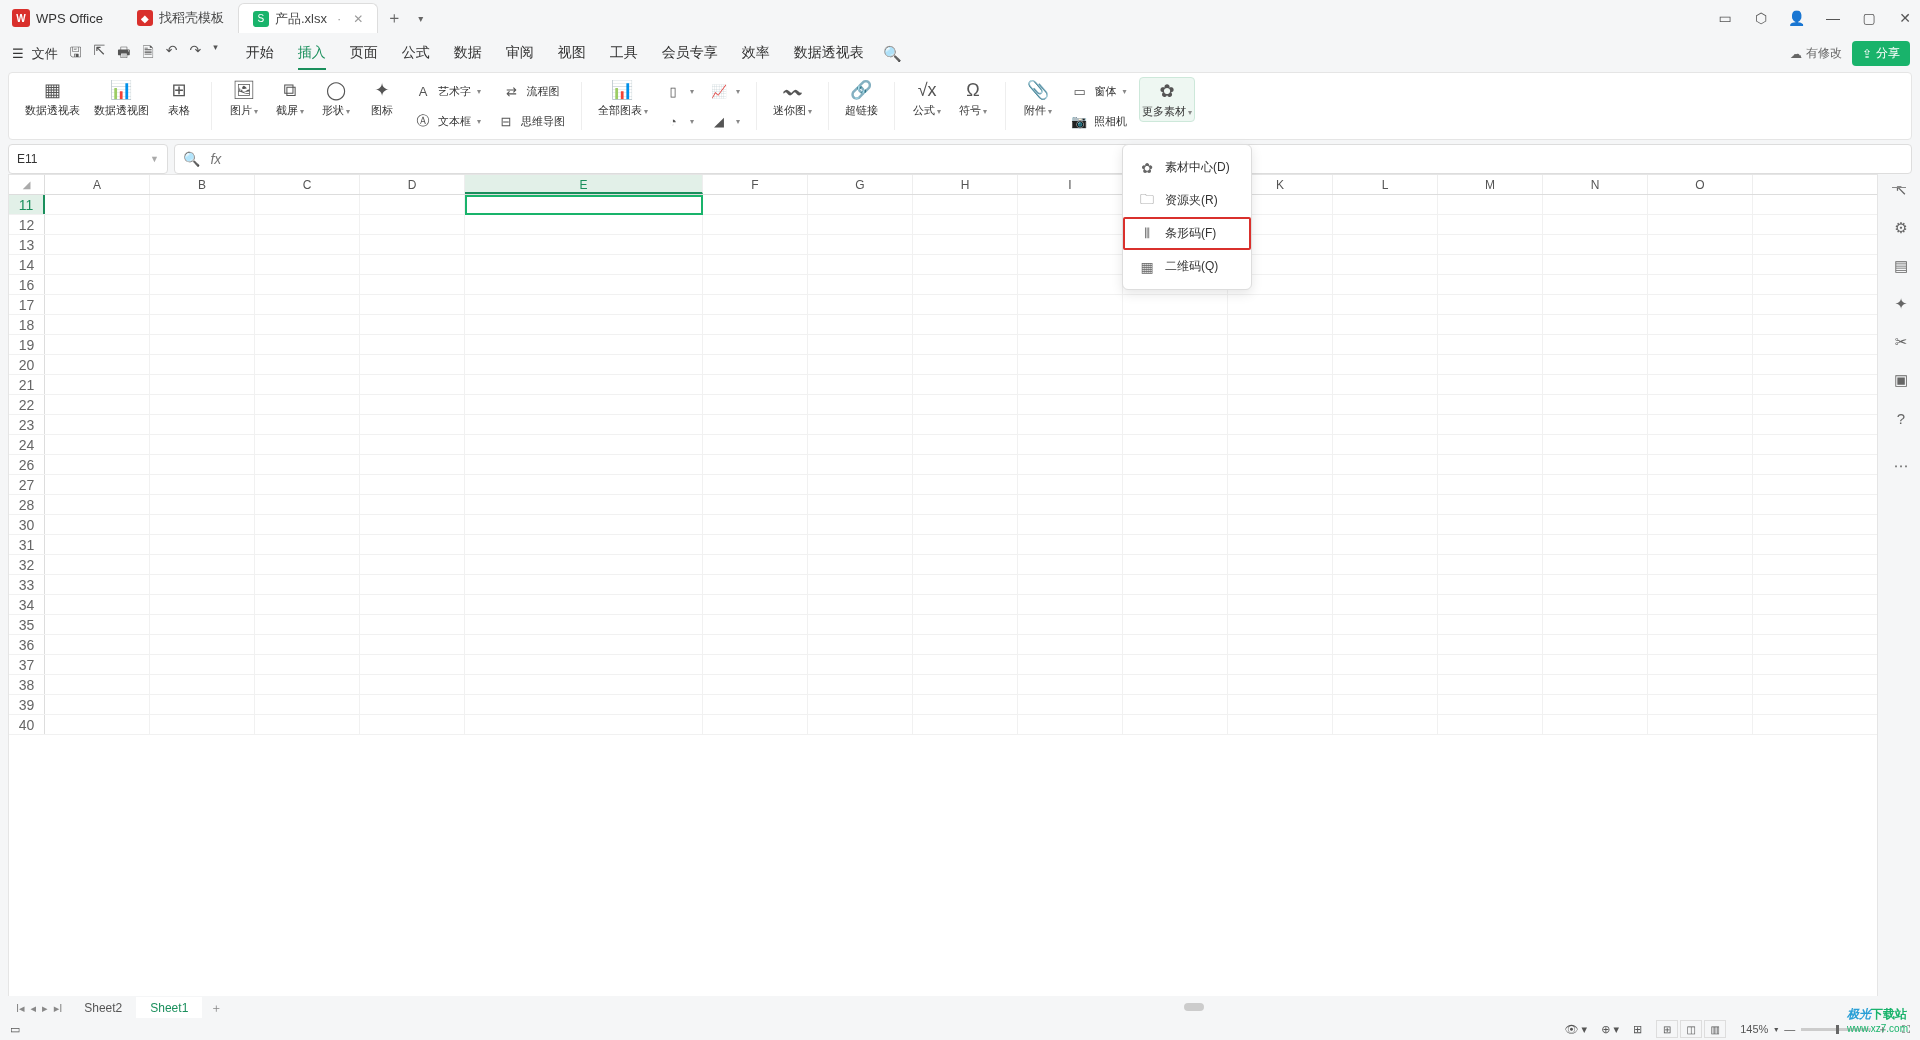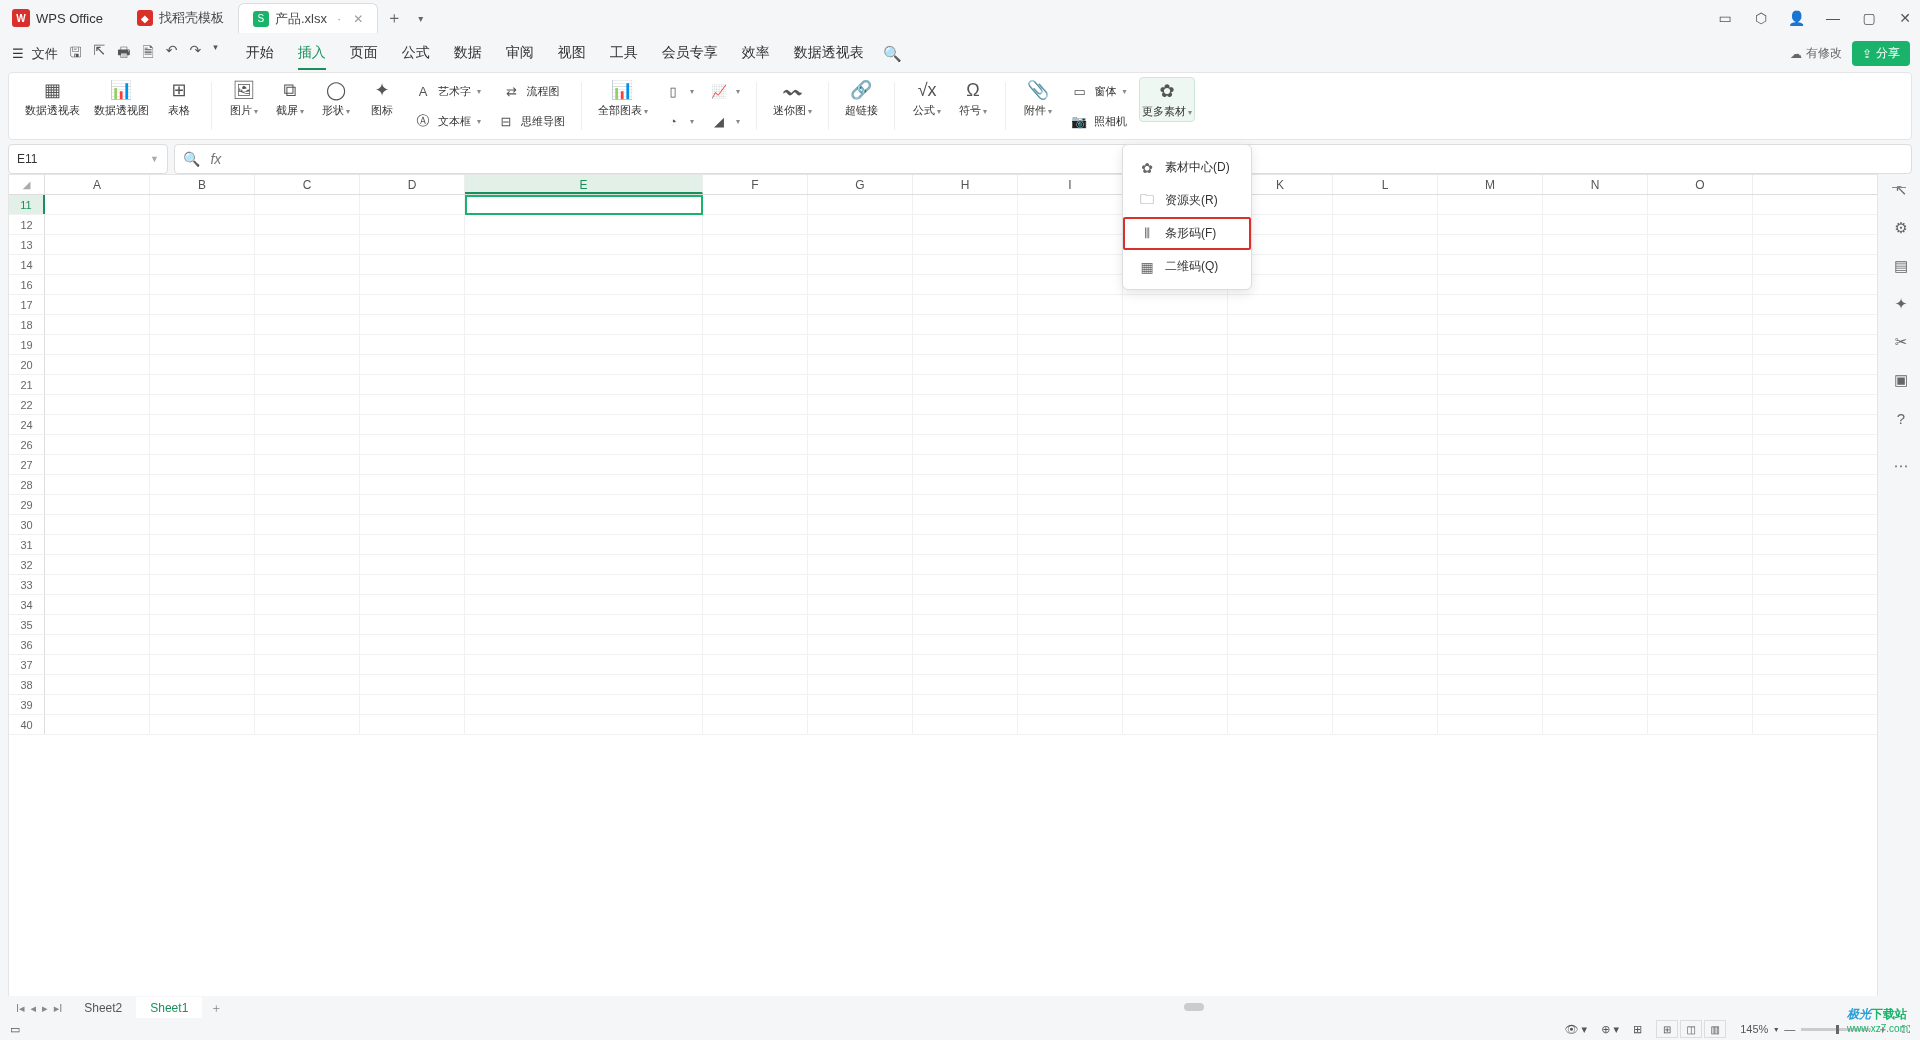--- a/index.html
+++ b/index.html
@@ -50,21 +50,21 @@
 .fxbox .ic{color:#777;font-size:14px;}
 
 
 .ss-wrap { position:absolute; top:174px; left:8px; right:42px; bottom:40px; background:#fff; border:1px solid #e5e5e5; overflow:hidden;}
 .colhdr { display:flex; height:20px; border-bottom:1px solid #ddd; background:#fff;}
 .corner { width:36px; border-right:1px solid #ddd; display:flex;align-items:center;justify-content:center;color:#aaa;font-size:10px;}
 .ch { border-right:1px solid #eee; text-align:center; font-size:12px; color:#555; line-height:20px;}
 .ch.sel { background:#e2f0e8; color:#1a8f5c; border-bottom:2px solid #1a8f5c;}
 .rows { position:absolute; top:20px; left:0; right:0; bottom:0; overflow:hidden;}
 .row { display:flex; height:20px; border-bottom:1px solid #f1f1f1;}
-.rh { width:36px; border-right:1px solid #ddd; text-align:center; font-size:11px; color:#666; line-height:20px; background:#fff;}
+.rh { width:36px; border-right:1px solid #ddd; text-align:center; font-size:14px; color:#666; line-height:20px; background:#fff;}
 .rh.sel { background:#e2f0e8; color:#1a8f5c; border-right:2px solid #1a8f5c; font-weight:500;}
 .cell { border-right:1px solid #f1f1f1; height:100%; }
 .active-cell { position:absolute; border:2px solid #19b36b; pointer-events:none; box-sizing:border-box;}
 
 
 .dropdown { position:absolute; background:#fff; border:1px solid #ddd; border-radius:6px; box-shadow:0 4px 12px rgba(0,0,0,0.1); padding:6px 0; z-index:100;}
 .dropdown .ditem { display:flex; align-items:center; gap:10px; padding:8px 16px; font-size:12px; color:#333; cursor:pointer;}
 .dropdown .ditem .dic { width:16px;height:16px;display:flex;align-items:center;justify-content:center;color:#666;font-size:14px;}
 .dropdown .ditem.highlighted { outline:2px solid #d9302c; outline-offset:-2px; border-radius:2px;}
 
@@ -520,20 +520,38 @@
         <div class="cell" style="width: 105px;"></div>
         <div class="cell" style="width: 105px;"></div>
         <div class="cell" style="width: 105px;"></div>
         <div class="cell" style="width: 105px;"></div>
         <div class="cell" style="width: 105px;"></div>
         <div class="cell" style="width: 105px;"></div>
         <div class="cell" style="width: 105px;"></div>
         <div class="cell" style="width: 105px;"></div>
       </div>
       <div class="row">
+        <div class="rh">23</div>
+        <div class="cell" style="width: 105px;"></div>
+        <div class="cell" style="width: 105px;"></div>
+        <div class="cell" style="width: 105px;"></div>
+        <div class="cell" style="width: 105px;"></div>
+        <div class="cell" style="width: 238px;"></div>
+        <div class="cell" style="width: 105px;"></div>
+        <div class="cell" style="width: 105px;"></div>
+        <div class="cell" style="width: 105px;"></div>
+        <div class="cell" style="width: 105px;"></div>
+        <div class="cell" style="width: 105px;"></div>
+        <div class="cell" style="width: 105px;"></div>
+        <div class="cell" style="width: 105px;"></div>
+        <div class="cell" style="width: 105px;"></div>
+        <div class="cell" style="width: 105px;"></div>
+        <div class="cell" style="width: 105px;"></div>
+      </div>
+      <div class="row">
         <div class="rh">24</div>
         <div class="cell" style="width: 105px;"></div>
         <div class="cell" style="width: 105px;"></div>
         <div class="cell" style="width: 105px;"></div>
         <div class="cell" style="width: 105px;"></div>
         <div class="cell" style="width: 238px;"></div>
         <div class="cell" style="width: 105px;"></div>
         <div class="cell" style="width: 105px;"></div>
         <div class="cell" style="width: 105px;"></div>
         <div class="cell" style="width: 105px;"></div>
@@ -575,38 +593,20 @@
         <div class="cell" style="width: 105px;"></div>
         <div class="cell" style="width: 105px;"></div>
         <div class="cell" style="width: 105px;"></div>
         <div class="cell" style="width: 105px;"></div>
         <div class="cell" style="width: 105px;"></div>
         <div class="cell" style="width: 105px;"></div>
         <div class="cell" style="width: 105px;"></div>
       </div>
       <div class="row">
         <div class="rh">28</div>
-        <div class="cell" style="width: 105px;"></div>
-        <div class="cell" style="width: 105px;"></div>
-        <div class="cell" style="width: 105px;"></div>
-        <div class="cell" style="width: 105px;"></div>
-        <div class="cell" style="width: 238px;"></div>
-        <div class="cell" style="width: 105px;"></div>
-        <div class="cell" style="width: 105px;"></div>
-        <div class="cell" style="width: 105px;"></div>
-        <div class="cell" style="width: 105px;"></div>
-        <div class="cell" style="width: 105px;"></div>
-        <div class="cell" style="width: 105px;"></div>
-        <div class="cell" style="width: 105px;"></div>
-        <div class="cell" style="width: 105px;"></div>
-        <div class="cell" style="width: 105px;"></div>
-        <div class="cell" style="width: 105px;"></div>
-      </div>
-      <div class="row">
-        <div class="rh">29</div>
         <div class="cell" style="width: 105px;"></div>
         <div class="cell" style="width: 105px;"></div>
         <div class="cell" style="width: 105px;"></div>
         <div class="cell" style="width: 105px;"></div>
         <div class="cell" style="width: 238px;"></div>
         <div class="cell" style="width: 105px;"></div>
         <div class="cell" style="width: 105px;"></div>
         <div class="cell" style="width: 105px;"></div>
         <div class="cell" style="width: 105px;"></div>
         <div class="cell" style="width: 105px;"></div>

